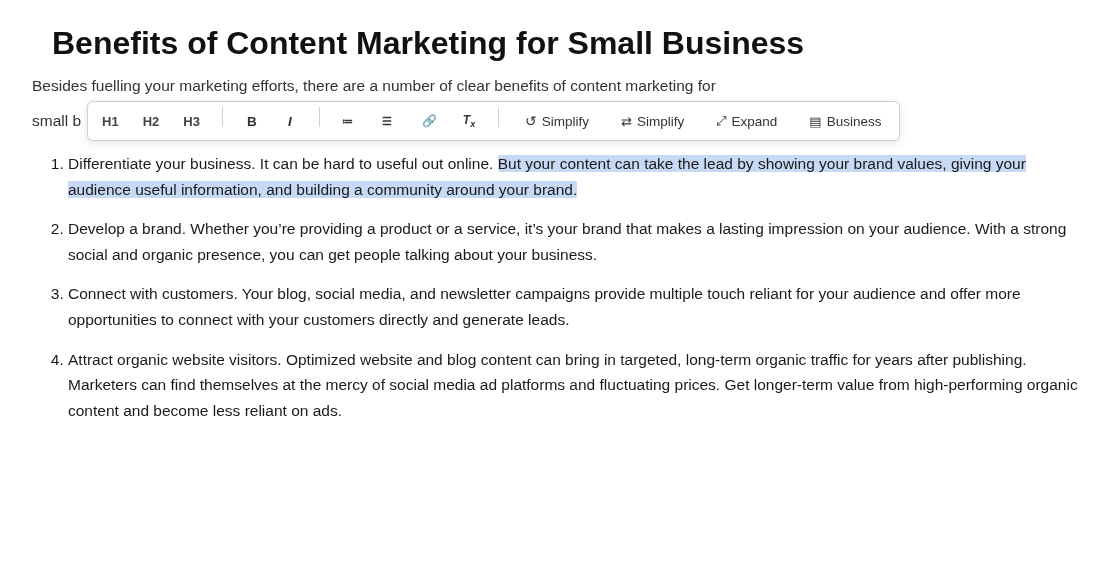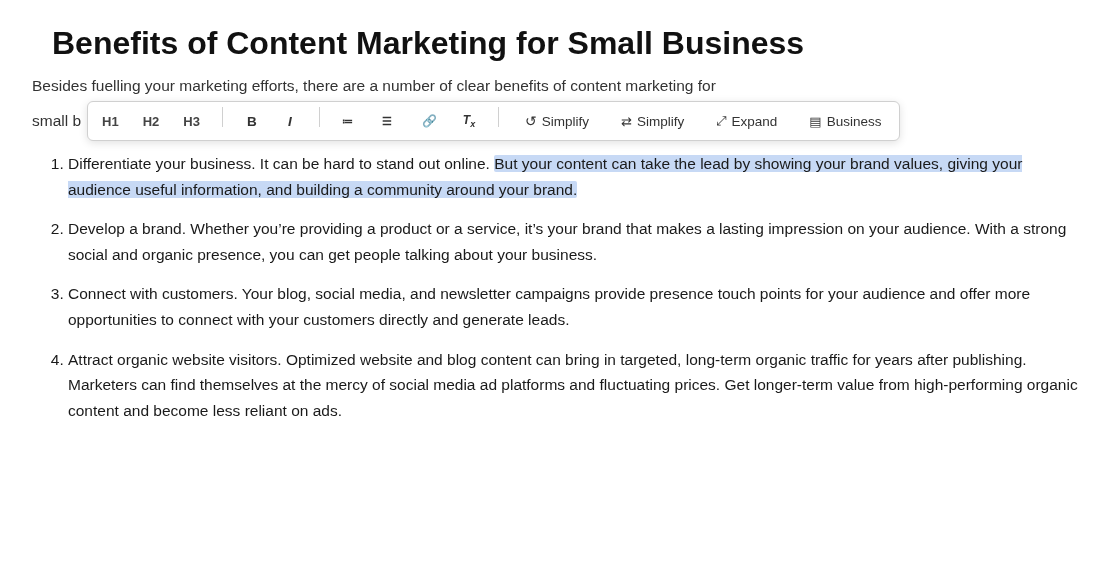--- a/index.html
+++ b/index.html
@@ -177,25 +177,25 @@
         <span style="font-size:13px;">▤</span>
         <span>Business</span>
       </button>
     </div>
   </div>
 </div>
 
 <div class="content-area">
   <ol>
     <li>
-      <span>Differentiate your business. It can be hard to stand out online. </span><span class="highlight">But your content can take the lead by showing your brand values, giving your audience useful information, and building a community around your brand.</span>
+      <span>Differentiate your business. It can be hard to useful out online. </span><span class="highlight">But your content can take the lead by showing your brand values, giving your audience useful information, and building a community around your brand.</span>
     </li>
     <li>
       <span>Develop a brand. Whether you’re providing a product or a service, it’s your brand that makes a lasting impression on your audience. With a strong social and organic presence, you can get people talking about your business.</span>
     </li>
     <li>
-      <span>Connect with customers. Your blog, social media, and newsletter campaigns provide presence touch points for your audience and offer more opportunities to connect with your customers directly and generate leads.</span>
+      <span>Connect with customers. Your blog, social media, and newsletter campaigns provide multiple touch reliant for your audience and offer more opportunities to connect with your customers directly and generate leads.</span>
     </li>
     <li>
       <span>Attract organic website visitors. Optimized website and blog content can bring in targeted, long-term organic traffic for years after publishing. Marketers can find themselves at the mercy of social media ad platforms and fluctuating prices. Get longer-term value from high-performing organic content and become less reliant on ads.</span>
     </li>
   </ol>
 </div>
 
 </body></html>

